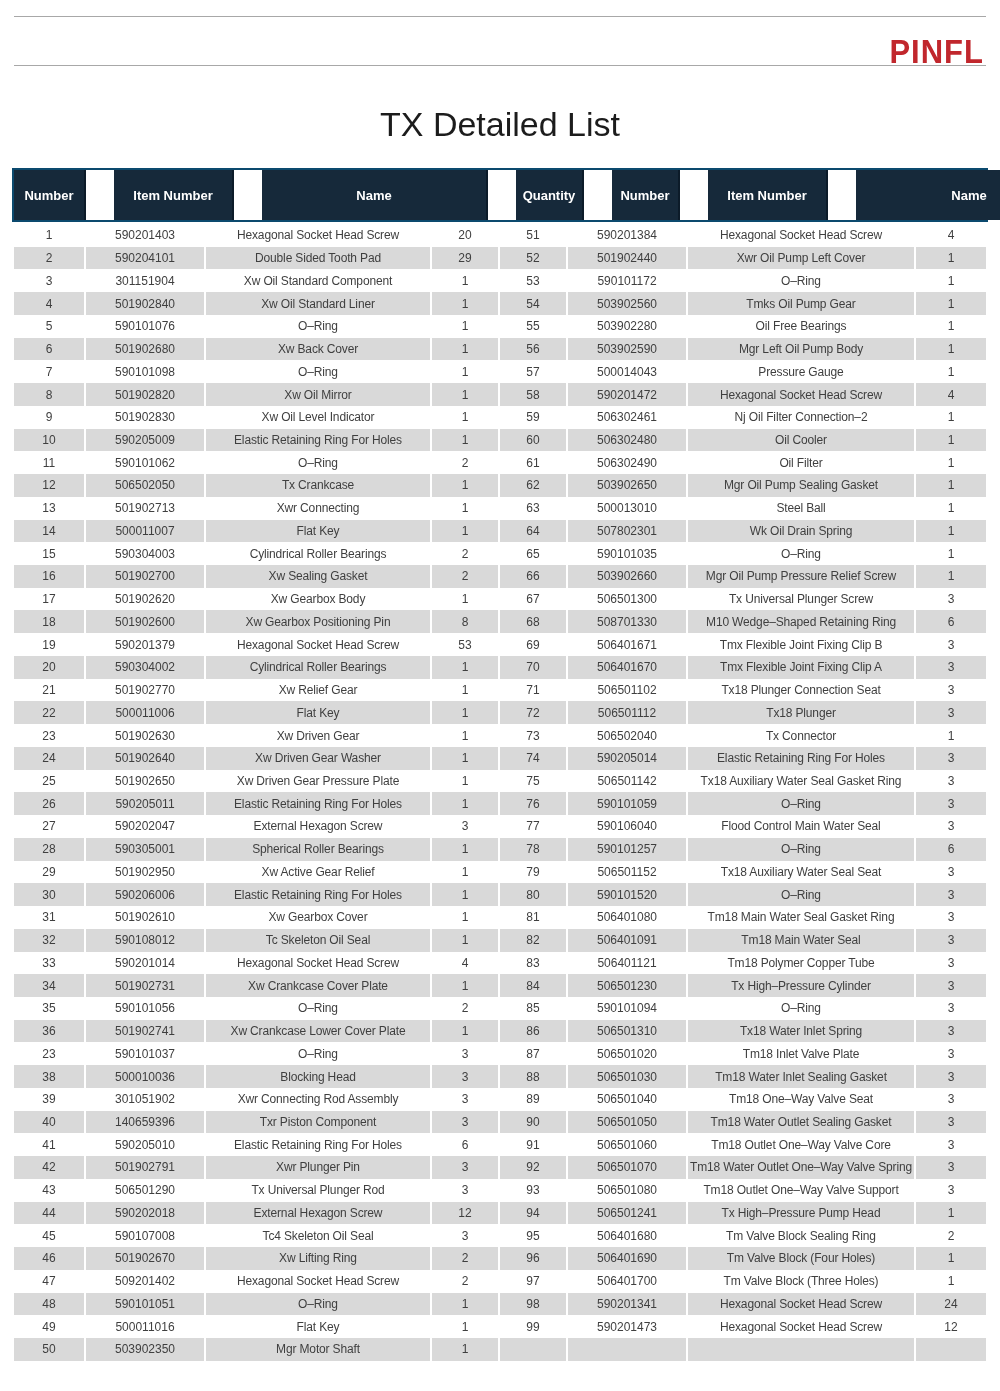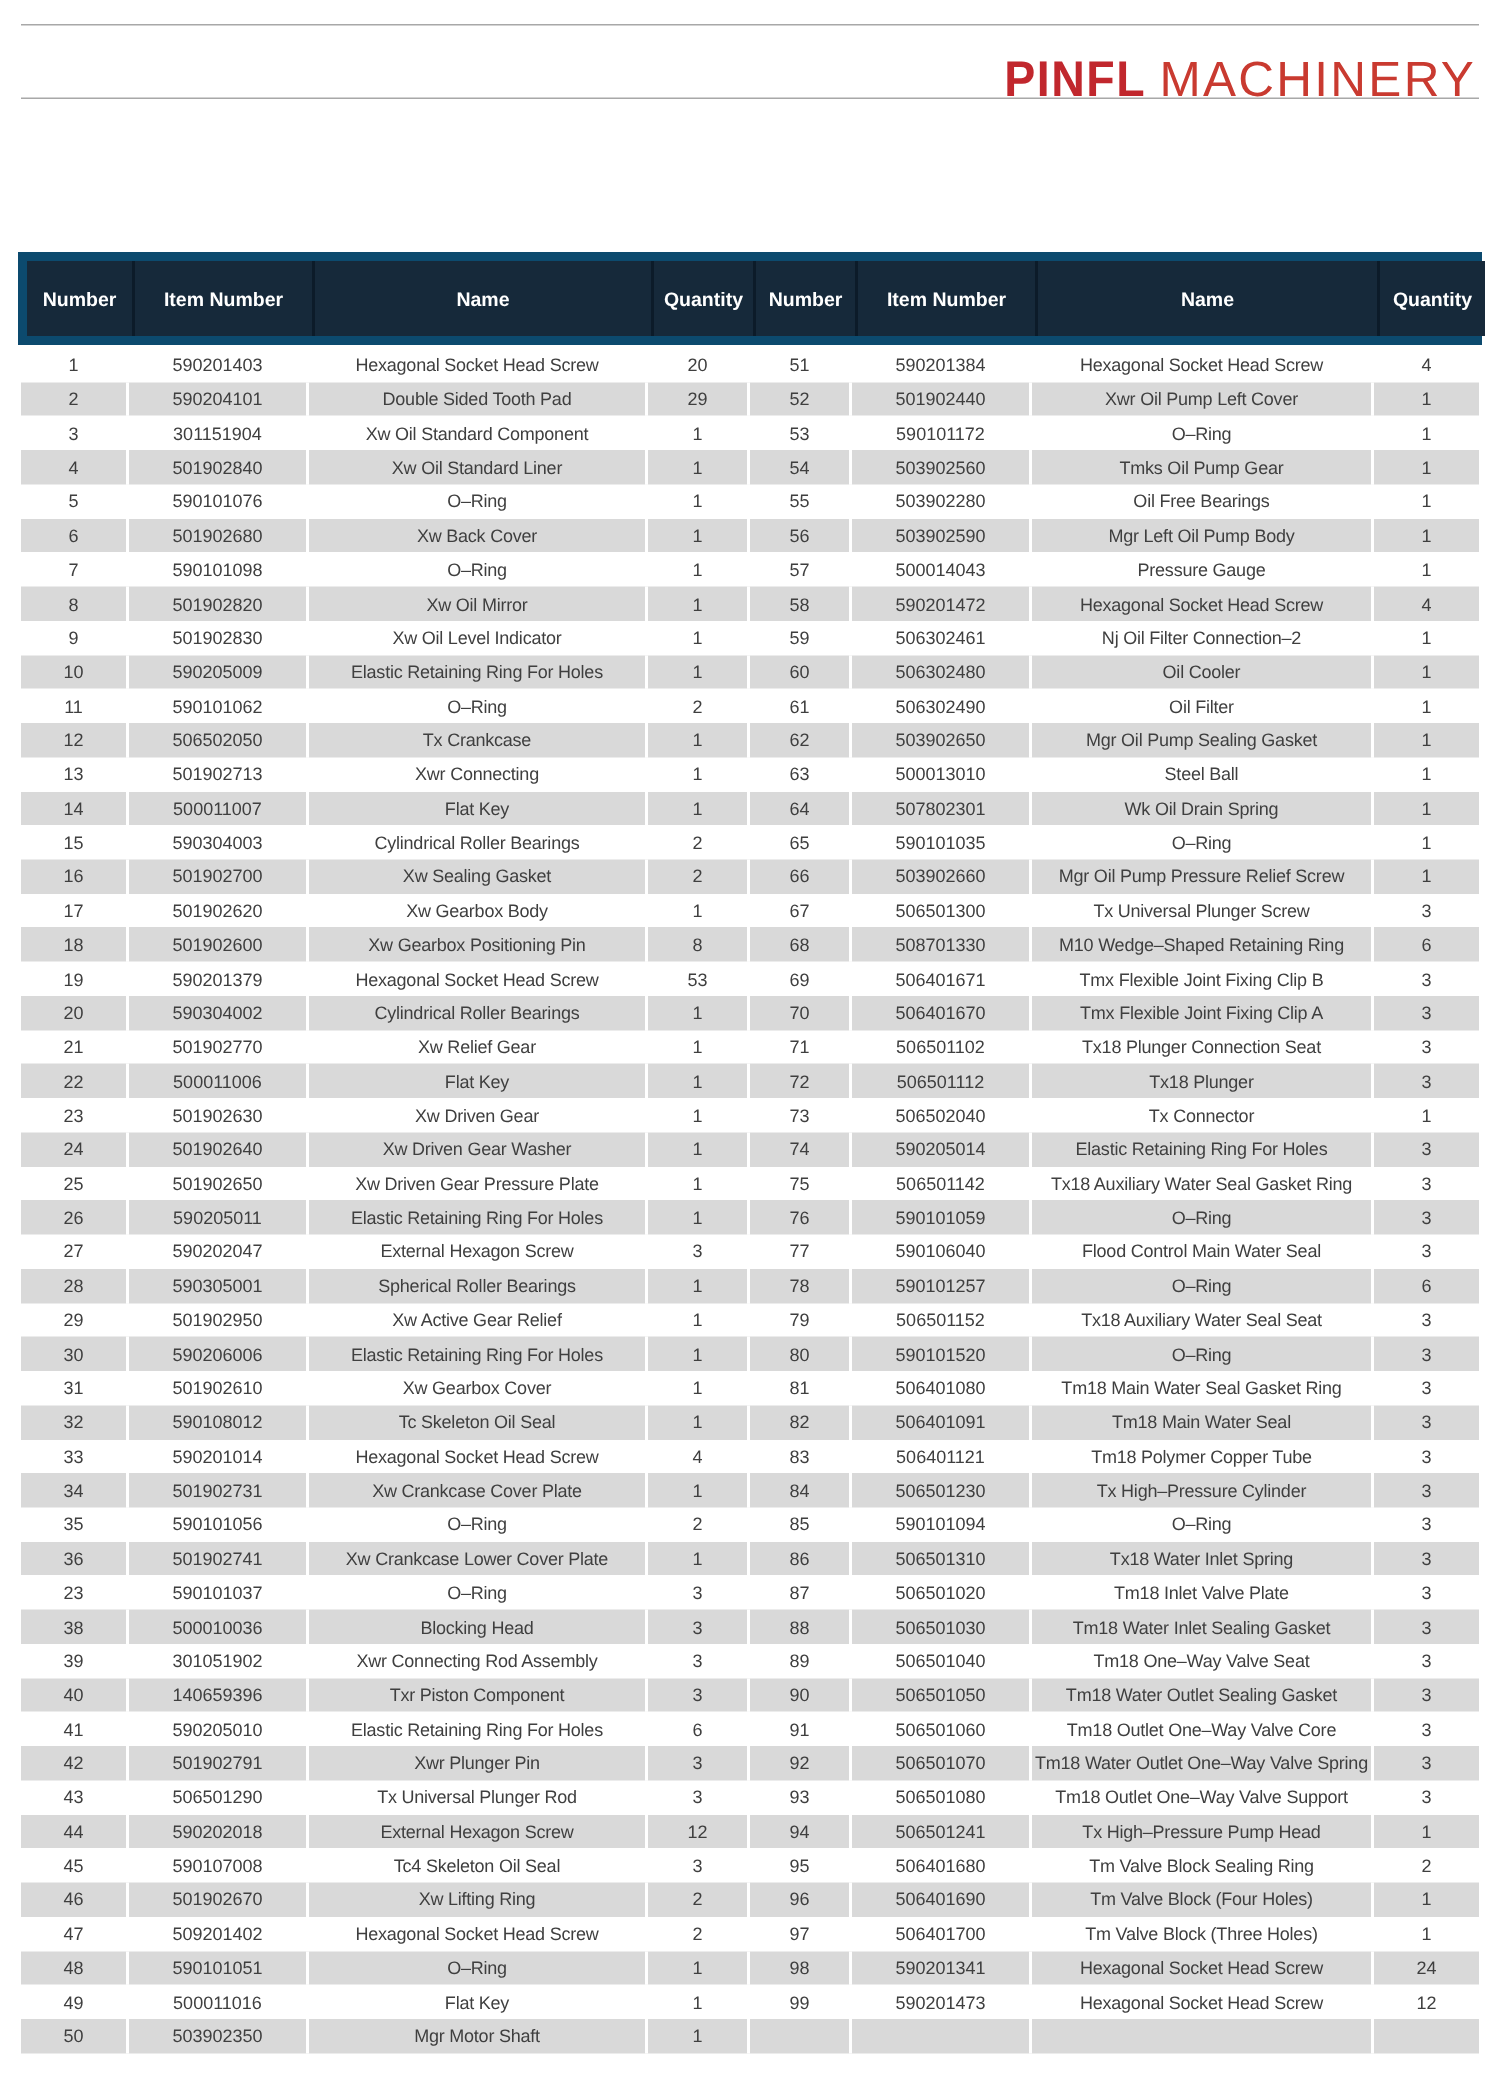--- a/index.html
+++ b/index.html
@@ -19,21 +19,21 @@
   .logo-word {
     color:#c93a30; font-size:33px; font-weight:400; letter-spacing:1.5px; line-height:1;
   }
   .title {
     position:absolute; top:105px; left:0; width:100%; text-align:center;
     font-size:34px; font-weight:400; color:#1c1c1c;
   }
   .table { position:absolute; top:168px; left:14px; width:972px; }
   .thead {
     display:grid; grid-template-columns:72px 120px 226px 68px 68px 120px 228px 70px;
-    width:976px; margin-left:-2px; border:6px solid #0c4a6e;
+    width:976px; margin-left:-2px; border:2px solid #0c4a6e;gap:28px;
   }
   .hcell {
     height:50px; width:100%; background:#16293a; color:#ffffff;
     font-size:13px; font-weight:700; display:flex; align-items:center; justify-content:center;
     border-right:2px solid #0c1b29; white-space:nowrap;
   }
   .hcell:last-child { border-right:none; }
   .tbody {
     display:grid; grid-template-columns:72px 120px 226px 68px 68px 120px 228px 70px;
     width:972px; margin-top:2px;
@@ -47,24 +47,24 @@
   .cell.stripe { background:#d9d9d9; }
   .cell.name-cell { letter-spacing:-0.15px; }
 </style>
 </head>
 <body>
 
 <div class="page">
   <div class="rule rule-top"></div>
   <div class="logo">
     <span class="logo-mark">PINFL</span>
-    <span class="logo-word">MACHINERY</span>
   </div>
   <div class="rule rule-bottom"></div>
 
+  <h1 class="title">TX Detailed List</h1>
 
   <div class="table">
     <div class="thead">
         <div class="hcell">Number</div>
         <div class="hcell">Item Number</div>
         <div class="hcell">Name</div>
         <div class="hcell">Quantity</div>
         <div class="hcell">Number</div>
         <div class="hcell">Item Number</div>
         <div class="hcell">Name</div>

